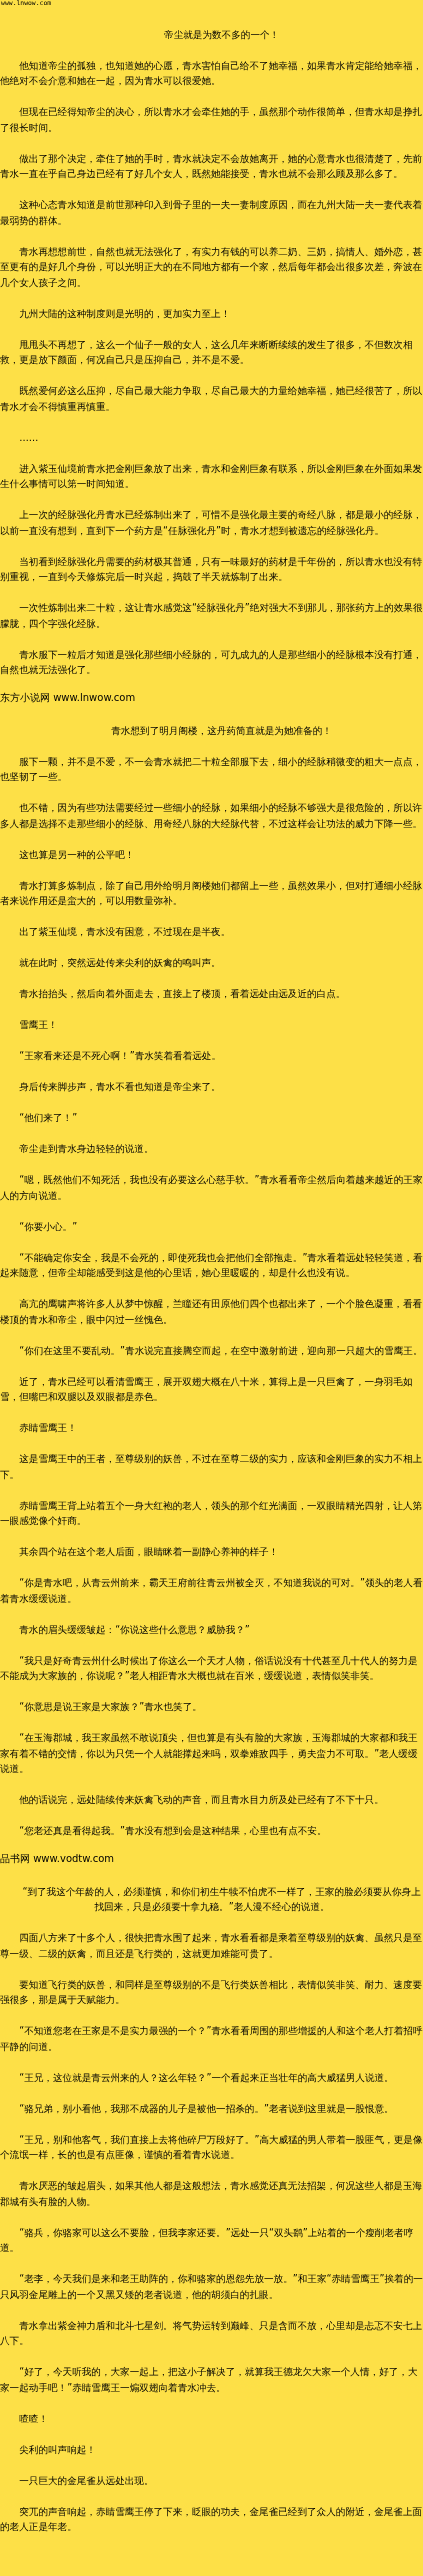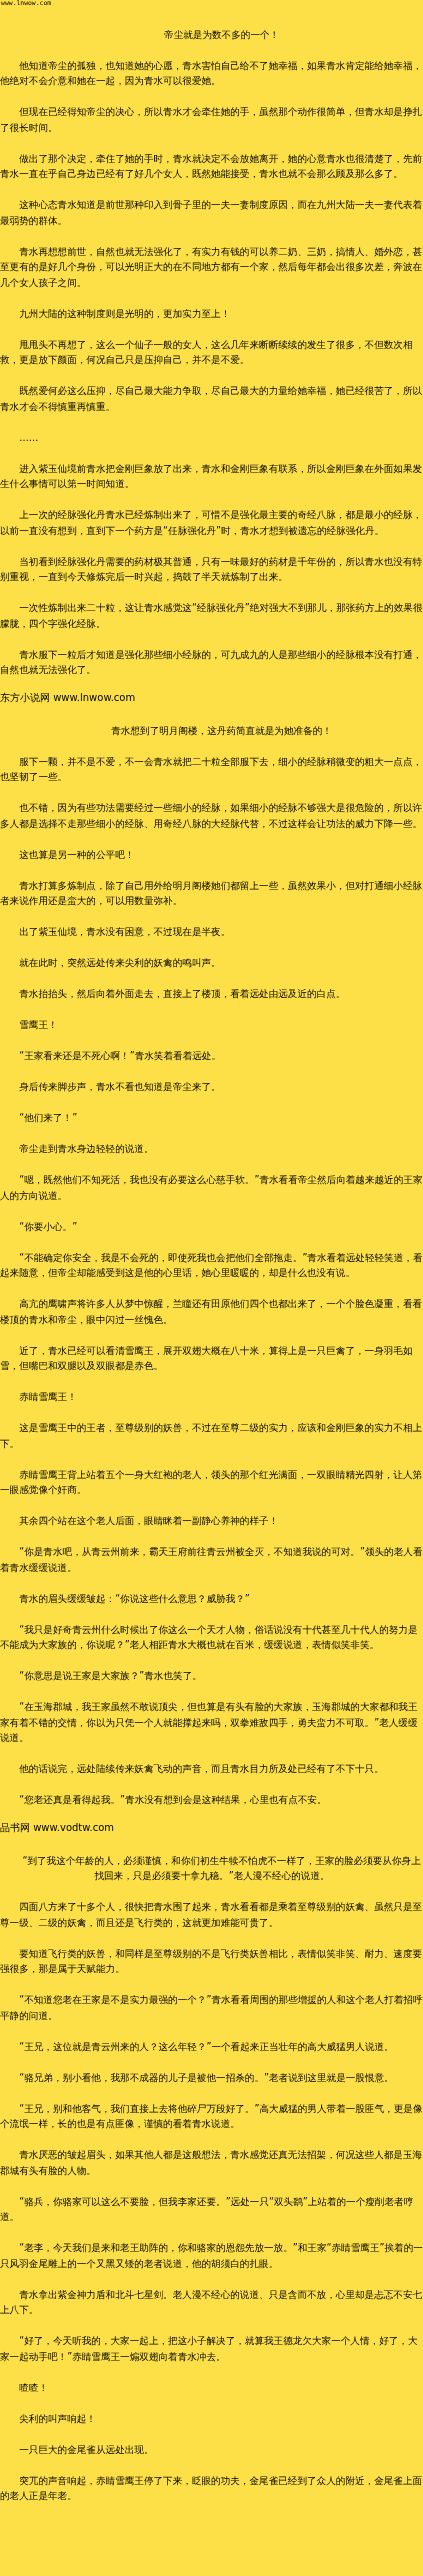--- a/index.html
+++ b/index.html
@@ -83,20 +83,21 @@
       <p class="para">青水抬抬头，然后向着外面走去，直接上了楼顶，看着远处由远及近的白点。</p>
       <p class="para">雪鹰王！</p>
       <p class="para">“王家看来还是不死心啊！”青水笑着看着远处。</p>
       <p class="para">身后传来脚步声，青水不看也知道是帝尘来了。</p>
       <p class="para">“他们来了！”</p>
       <p class="para">帝尘走到青水身边轻轻的说道。</p>
       <p class="para">“嗯，既然他们不知死活，我也没有必要这么心慈手软。”青水看看帝尘然后向着越来越近的王家人的方向说道。</p>
       <p class="para">“你要小心。”</p>
       <p class="para">“不能确定你安全，我是不会死的，即使死我也会把他们全部拖走。”青水看着远处轻轻笑道，看起来随意，但帝尘却能感受到这是他的心里话，她心里暖暖的，却是什么也没有说。</p>
       <p class="para">高亢的鹰啸声将许多人从梦中惊醒，兰瞳还有田原他们四个也都出来了，一个个脸色凝重，看看楼顶的青水和帝尘，眼中闪过一丝愧色。</p>
+      <p class="para">“你们在这里不要乱动。”青水说完直接腾空而起，在空中激射前进，迎向那一只超大的雪鹰王。</p>
       <p class="para">近了，青水已经可以看清雪鹰王，展开双翅大概在八十米，算得上是一只巨禽了，一身羽毛如雪，但嘴巴和双腿以及双眼都是赤色。</p>
       <p class="para">赤睛雪鹰王！</p>
       <p class="para">这是雪鹰王中的王者，至尊级别的妖兽，不过在至尊二级的实力，应该和金刚巨象的实力不相上下。</p>
       <p class="para">赤睛雪鹰王背上站着五个一身大红袍的老人，领头的那个红光满面，一双眼睛精光四射，让人第一眼感觉像个奸商。</p>
       <p class="para">其余四个站在这个老人后面，眼睛眯着一副静心养神的样子！</p>
       <p class="para">“你是青水吧，从青云州前来，霸天王府前往青云州被全灭，不知道我说的可对。”领头的老人看着青水缓缓说道。</p>
       <p class="para">青水的眉头缓缓皱起：“你说这些什么意思？威胁我？”</p>
       <p class="para">“我只是好奇青云州什么时候出了你这么一个天才人物，俗话说没有十代甚至几十代人的努力是不能成为大家族的，你说呢？”老人相距青水大概也就在百米，缓缓说道，表情似笑非笑。</p>
       <p class="para">“你意思是说王家是大家族？”青水也笑了。</p>
       <p class="para">“在玉海郡城，我王家虽然不敢说顶尖，但也算是有头有脸的大家族，玉海郡城的大家都和我王家有着不错的交情，你以为只凭一个人就能撑起来吗，双拳难敌四手，勇夫蛮力不可取。”老人缓缓说道。</p>
@@ -110,21 +111,21 @@
       <p class="para">“到了我这个年龄的人，必须谨慎，和你们初生牛犊不怕虎不一样了，王家的脸必须要从你身上找回来，只是必须要十拿九稳。”老人漫不经心的说道。</p>
       <p class="para">四面八方来了十多个人，很快把青水围了起来，青水看看都是乘着至尊级别的妖禽、虽然只是至尊一级、二级的妖禽，而且还是飞行类的，这就更加难能可贵了。</p>
       <p class="para">要知道飞行类的妖兽，和同样是至尊级别的不是飞行类妖兽相比，表情似笑非笑、耐力、速度要强很多，那是属于天赋能力。</p>
       <p class="para">“不知道您老在王家是不是实力最强的一个？”青水看看周围的那些增援的人和这个老人打着招呼平静的问道。</p>
       <p class="para">“王兄，这位就是青云州来的人？这么年轻？”一个看起来正当壮年的高大威猛男人说道。</p>
       <p class="para">“骆兄弟，别小看他，我那不成器的儿子是被他一招杀的。”老者说到这里就是一股恨意。</p>
       <p class="para">“王兄，别和他客气，我们直接上去将他碎尸万段好了。”高大威猛的男人带着一股匪气，更是像个流氓一样，长的也是有点匪像，谨慎的看着青水说道。</p>
       <p class="para">青水厌恶的皱起眉头，如果其他人都是这般想法，青水感觉还真无法招架，何况这些人都是玉海郡城有头有脸的人物。</p>
       <p class="para">“骆兵，你骆家可以这么不要脸，但我李家还要。”远处一只“双头鹞”上站着的一个瘦削老者哼道。</p>
       <p class="para">“老李，今天我们是来和老王助阵的，你和骆家的恩怨先放一放。”和王家“赤睛雪鹰王”挨着的一只风羽金尾雕上的一个又黑又矮的老者说道，他的胡须白的扎眼。</p>
-      <p class="para">青水拿出紫金神力盾和北斗七星剑。老人漫不经心的说道、只是含而不放，心里却是忐忑不安七上八下。</p>
+      <p class="para">青水拿出紫金神力盾和北斗七星剑。将气势运转到巅峰、只是含而不放，心里却是忐忑不安七上八下。</p>
       <p class="para">“好了，今天听我的，大家一起上，把这小子解决了，就算我王德龙欠大家一个人情，好了，大家一起动手吧！”赤睛雪鹰王一煽双翅向着青水冲去。</p>
       <p class="para">喳喳！</p>
       <p class="para">尖利的叫声响起！</p>
       <p class="para">一只巨大的金尾雀从远处出现。</p>
       <p class="para">突兀的声音响起，赤睛雪鹰王停了下来，眨眼的功夫，金尾雀已经到了众人的附近，金尾雀上面的老人正是年老。</p>
     </div>
 
 </div>
 
 

